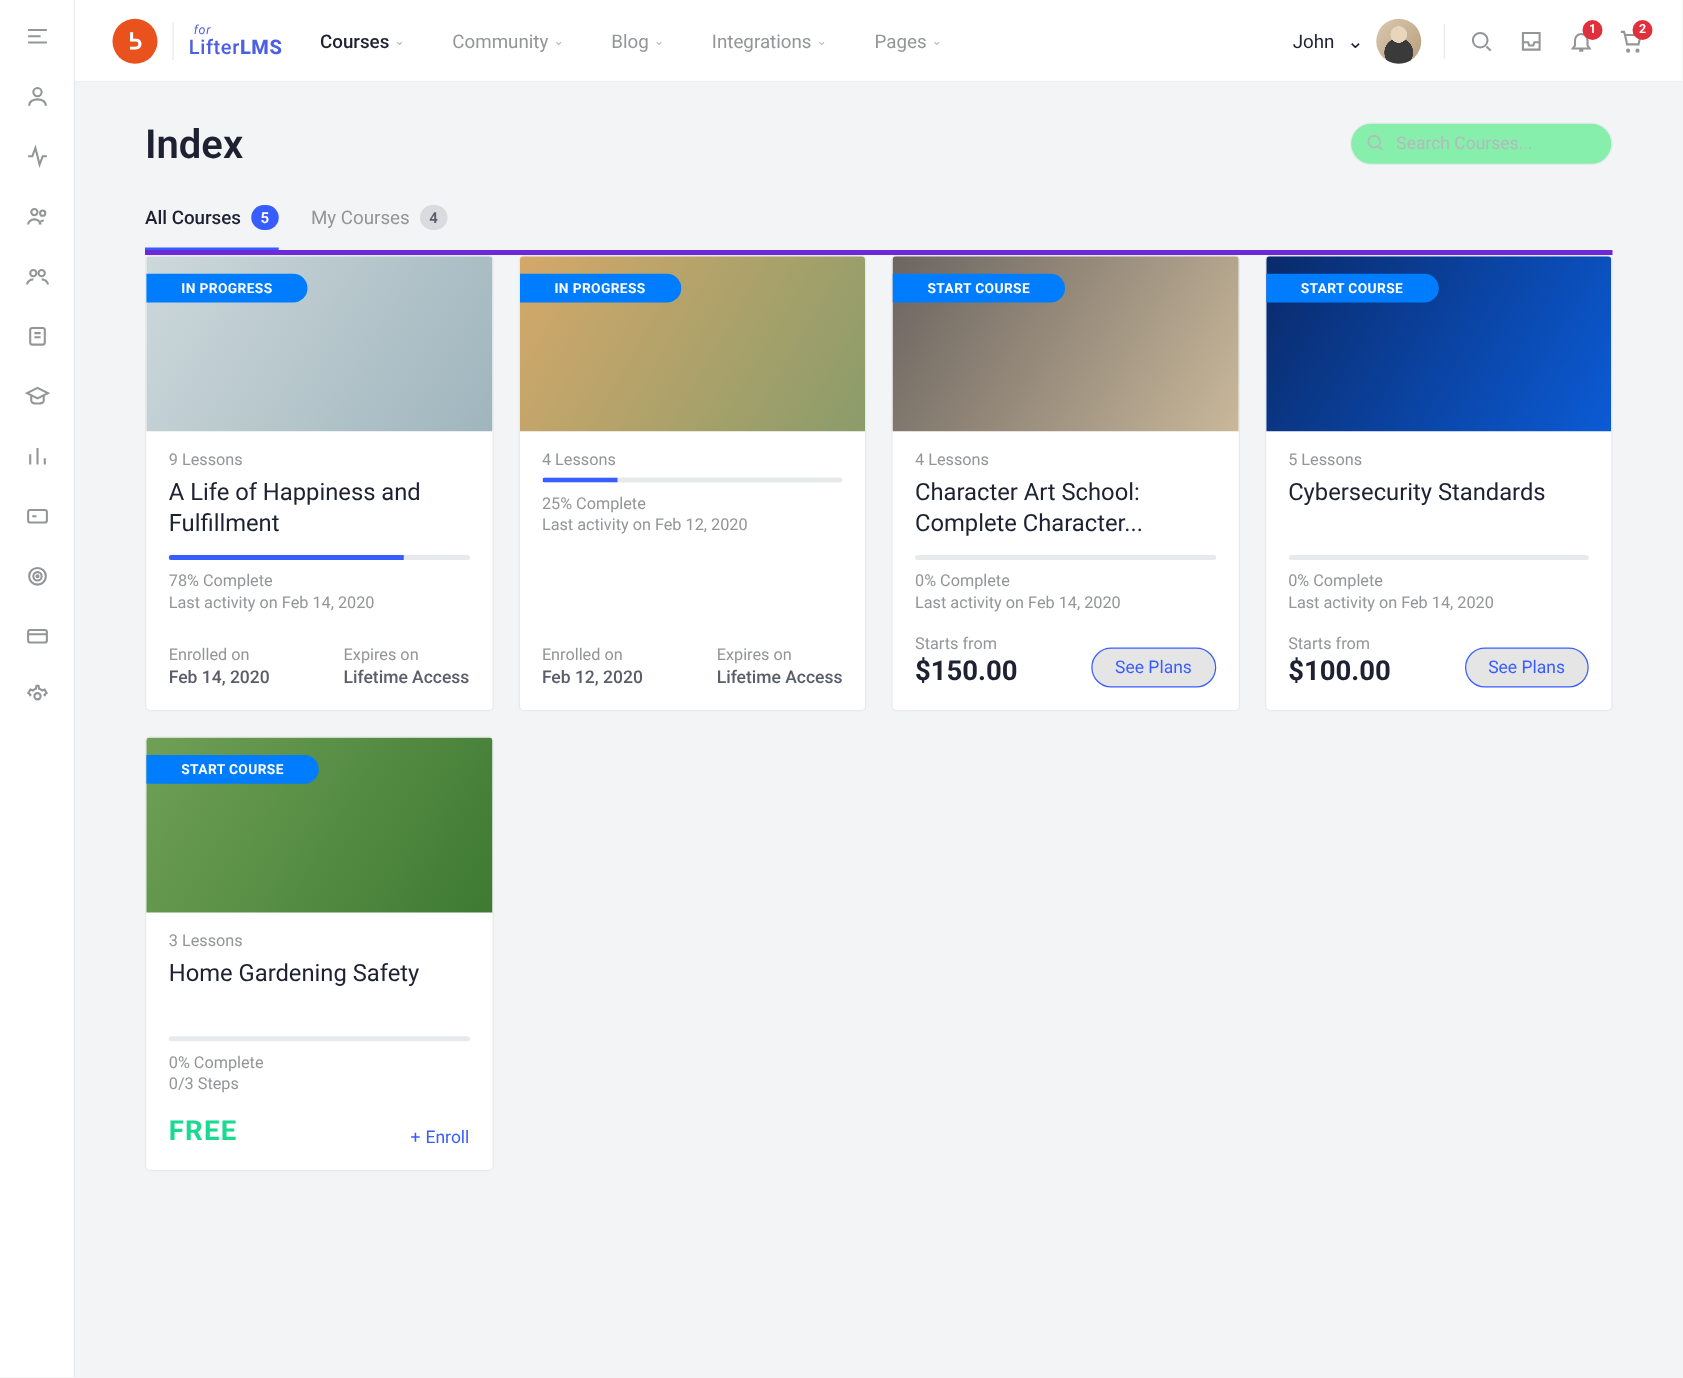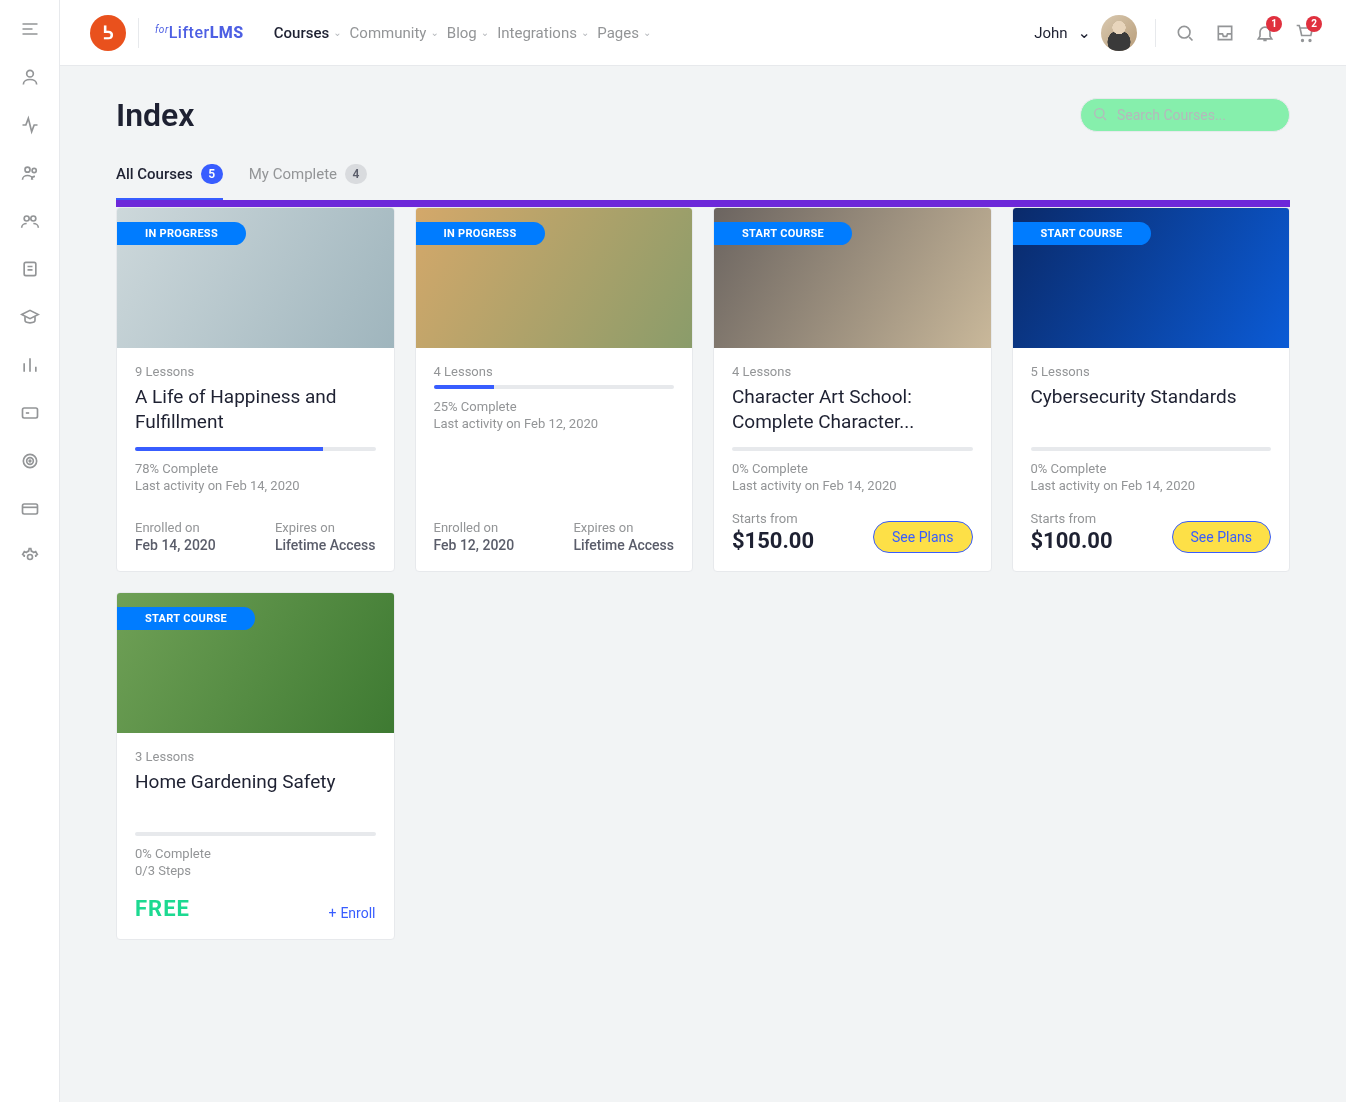--- a/index.html
+++ b/index.html
@@ -6,45 +6,45 @@
 body{background:#f2f4f5;color:#1e2132;overflow-x:hidden}
 .app{display:flex;min-height:100vh}
 .sidebar-rail{width:60px;background:#fff;border-right:1px solid #e7e9ec;padding:18px 0;display:flex;flex-direction:column;align-items:center;gap:26px;flex-shrink:0}
 .rail-icon{width:22px;height:22px;color:#939597;cursor:pointer;display:flex;align-items:center;justify-content:center}
 .rail-icon svg{width:20px;height:20px}
 .main{flex:1;display:flex;flex-direction:column;min-width:0}
 .topbar{height:66px;background:#fff;border-bottom:1px solid #e7e9ec;display:flex;align-items:center;padding:0 30px;gap:30px}
 .logo-wrap{display:flex;align-items:center;gap:12px}
 .logo-badge{width:36px;height:36px;border-radius:50%;background:#e9511d;display:flex;align-items:center;justify-content:center;color:#fff;font-weight:700;font-size:18px}
 .logo-divider{width:1px;height:30px;background:#e7e9ec}
-.logo-text{display:flex;flex-direction:row;line-height:1;letter-spacing:.5px}
+.logo-text{display:flex;flex-direction:column;line-height:1;letter-spacing:.5px}
 .logo-text .for{font-size:10px;color:#4d5fe3;font-style:italic;margin-left:4px}
 .logo-text .main-t{font-size:16px;font-weight:500;color:#4d5fe3}
 .logo-text .main-t b{font-weight:800}
-.nav{display:flex;gap:8px}
+.nav{display:flex;gap:38px}
 .nav-item{font-size:15px;color:#939597;cursor:pointer;display:flex;align-items:center;gap:4px}
 .nav-item.active{color:#1e2132;font-weight:500}
 .nav-item .chev{font-size:10px;color:#b5b8bc}
 .topbar-right{margin-left:auto;display:flex;align-items:center;gap:18px}
 .user-drop{display:flex;align-items:center;gap:10px;cursor:pointer}
 .user-name{font-size:15px;color:#1e2132}
 .avatar{width:36px;height:36px;border-radius:50%;background:linear-gradient(135deg,#d9c9b0,#b89d7a);position:relative;overflow:hidden}
 .avatar::after{content:"";position:absolute;inset:0;background:radial-gradient(circle at 50% 35%,#e8d5bc 22%,transparent 23%),radial-gradient(circle at 50% 75%,#3a3a3a 35%,transparent 36%)}
 .vr{width:1px;height:28px;background:#e7e9ec}
 .icon-btn{width:22px;height:22px;color:#939597;cursor:pointer;position:relative;display:flex;align-items:center;justify-content:center}
 .icon-btn svg{width:20px;height:20px}
 .badge-dot{position:absolute;top:-6px;right:-6px;min-width:16px;height:16px;border-radius:8px;background:#e0303e;color:#fff;font-size:10px;font-weight:700;display:flex;align-items:center;justify-content:center;padding:0 3px}
 .content{padding:30px 56px 40px;flex:1}
 .page-head{display:flex;align-items:center;justify-content:space-between;margin-bottom:16px}
 .page-title{font-size:32px;font-weight:600;color:#1e2132}
 .search-box{position:relative}
 .search-box input{width:210px;height:34px;border:1px solid #e7e9ec;border-radius:17px;padding:0 14px 0 36px;font-size:14px;color:#5a5d6a;background:#86efac}
 .search-box input::placeholder{color:#b5b8bc}
 .search-box svg{position:absolute;left:12px;top:8px;width:16px;height:16px;color:#b5b8bc}
-.tabs{display:flex;gap:26px;border-bottom:7px solid #6d28d9;margin-top:14px}
+.tabs{display:flex;gap:26px;border-bottom:4px solid #6d28d9;margin-top:14px}
 .tab{padding:14px 0;font-size:15px;color:#939597;cursor:pointer;display:flex;align-items:center;gap:8px;border-bottom:2px solid transparent}
 .tab.active{color:#1e2132;font-weight:500;border-bottom-color:#385dff}
 .tab-count{min-width:22px;height:20px;border-radius:10px;background:#d9dbde;color:#5a5d6a;font-size:12px;font-weight:600;display:flex;align-items:center;justify-content:center;padding:0 6px}
 .tab.active .tab-count{background:#385dff;color:#fff}
 .filter-row{display:flex;justify-content:flex-end;gap:12px;margin:20px 0 24px}
 .select{height:38px;background:#fff;border:1px solid #e7e9ec;border-radius:4px;padding:0 30px 0 14px;font-size:14px;color:#5a5d6a;cursor:pointer;position:relative;display:flex;align-items:center;min-width:140px}
 .select::after{content:"⌄";position:absolute;right:10px;color:#b5b8bc;font-size:14px}
 .view-toggle{height:38px;background:#fff;border:1px solid #e7e9ec;border-radius:4px;display:flex;align-items:center}
 .vt-btn{width:34px;height:100%;display:flex;align-items:center;justify-content:center;cursor:pointer;color:#b5b8bc}
 .vt-btn.active{color:#1e2132}
@@ -59,21 +59,21 @@
 .progress-bar{height:4px;background:#e7e9ec;border-radius:2px;overflow:hidden;margin-bottom:10px}
 .progress-fill{height:100%;background:#385dff}
 .complete{font-size:13px;color:#939597;margin-bottom:2px}
 .activity{font-size:13px;color:#939597;margin-bottom:18px}
 .card-foot{padding:0 18px 18px;display:flex;justify-content:space-between;align-items:flex-end;gap:12px}
 .foot-col{display:flex;flex-direction:column;gap:2px}
 .foot-label{font-size:13px;color:#939597}
 .foot-value{font-size:14px;color:#5a5d6a;font-weight:500}
 .price{font-size:22px;font-weight:700;color:#1e2132}
 .price.free{color:#1cd991;letter-spacing:1px}
-.btn-outline{border:1px solid #385dff;color:#385dff;background:#fde047;border-radius:20px;padding:7px 18px;font-size:14px;cursor:pointer}
+.btn-outline{border:1px solid #385dff;color:#385dff;background:#e5e5e5;border-radius:20px;padding:7px 18px;font-size:14px;cursor:pointer}
 .enroll{color:#385dff;font-size:14px;cursor:pointer;display:flex;align-items:center;gap:4px}
 .c1{background:linear-gradient(120deg,#cdd8db,#9fb5bd)}
 .c2{background:linear-gradient(120deg,#d4a86a,#8a9c6a)}
 .c3{background:linear-gradient(120deg,#6b6460,#c9b89a)}
 .c4{background:linear-gradient(120deg,#0a2a6a,#0b5bd6)}
 .c5{background:linear-gradient(120deg,#6fa056,#3e7a32)}
 </style>
 </head>
 <body>
 
@@ -230,21 +230,21 @@
           <input type="text" placeholder="Search Courses..." style="">
         </div>
       </div>
 
       <div class="tabs" id="tabs">
           <div class="tab active">
             <span>All Courses</span>
             <span class="tab-count">5</span>
           </div>
           <div class="tab">
-            <span>My Complete</span>
+            <span>My Courses</span>
             <span class="tab-count">4</span>
           </div>
         </div>
 
 
       <div class="grid" id="grid">
           <div class="card">
             <div class="card-img c1">
               <span class="status-pill">IN PROGRESS</span>
             </div>

